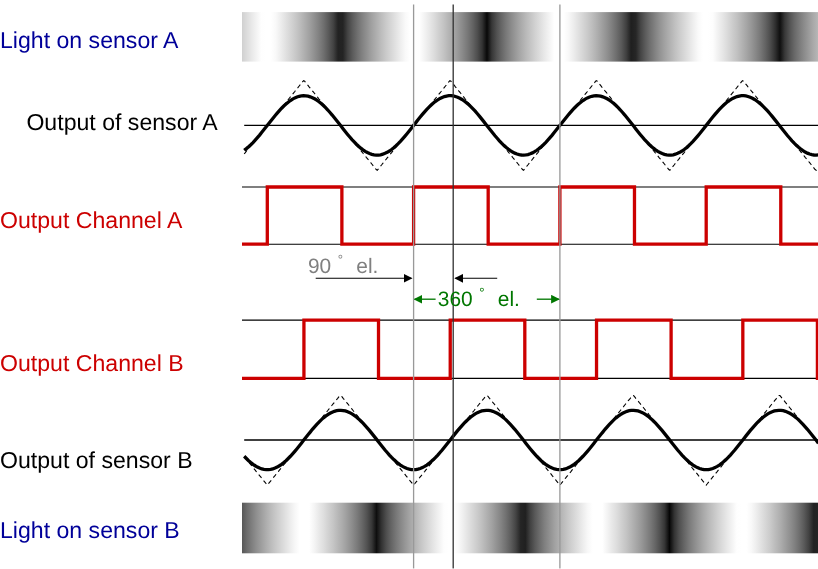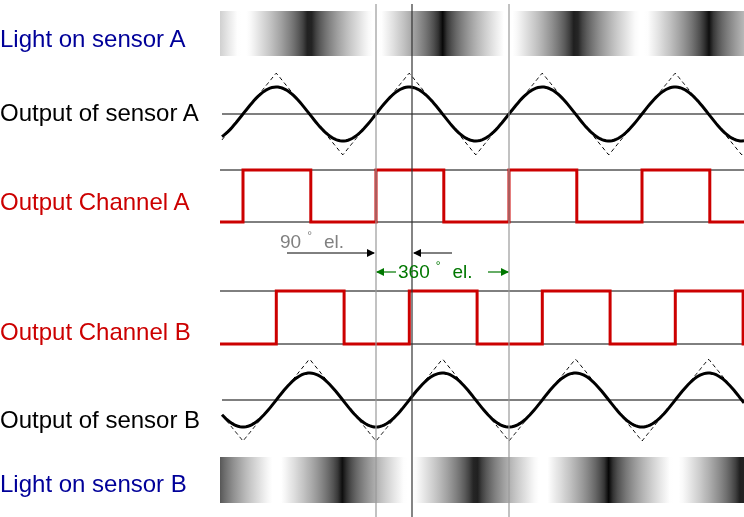--- a/index.html
+++ b/index.html
@@ -1,29 +1,29 @@
 <!DOCTYPE html>
 <html><head>
 <meta charset="utf-8">
 <style>
   html, body { margin:0; padding:0; background:#ffffff; }
   body { width:744px; height:517px; position:relative; overflow:hidden;
          font-family:"Liberation Sans", sans-serif; }
-  .label { position:absolute; left:0; font-size:24px; white-space:nowrap; line-height:1; }
+  .label { position:absolute; left:0; font-size:21px; white-space:nowrap; line-height:1; }
   .blue { color:#000099; }
   .black { color:#000000; }
   .red { color:#cc0000; }
   svg#diagram { position:absolute; left:0; top:0; }
   .ann { font-family:"Liberation Sans", sans-serif; font-size:19px; }
 </style>
 </head>
 <body>
 
 <div class="label blue" style="top:27px;">Light on sensor A</div>
-<div class="label black" style="top:101px;">Output of sensor A</div>
+<div class="label black" style="top:101px;padding-left:24px;">Output of sensor A</div>
 <div class="label red" style="top:190px;">Output Channel A</div>
 <div class="label red" style="top:320px;">Output Channel B</div>
 <div class="label black" style="top:396px;margin-top:12px;">Output of sensor B</div>
 <div class="label blue" style="top:472px;">Light on sensor B</div>
 
 <svg id="diagram" width="744" height="517" viewBox="0 0 744 517">
   <defs>
     <linearGradient id="gradA" x1="220" x2="744" y1="0" y2="0" gradientUnits="userSpaceOnUse">
         <stop offset="0.0000" stop-color="rgb(208,208,208)"></stop>
         <stop offset="0.0083" stop-color="rgb(220,220,220)"></stop>

